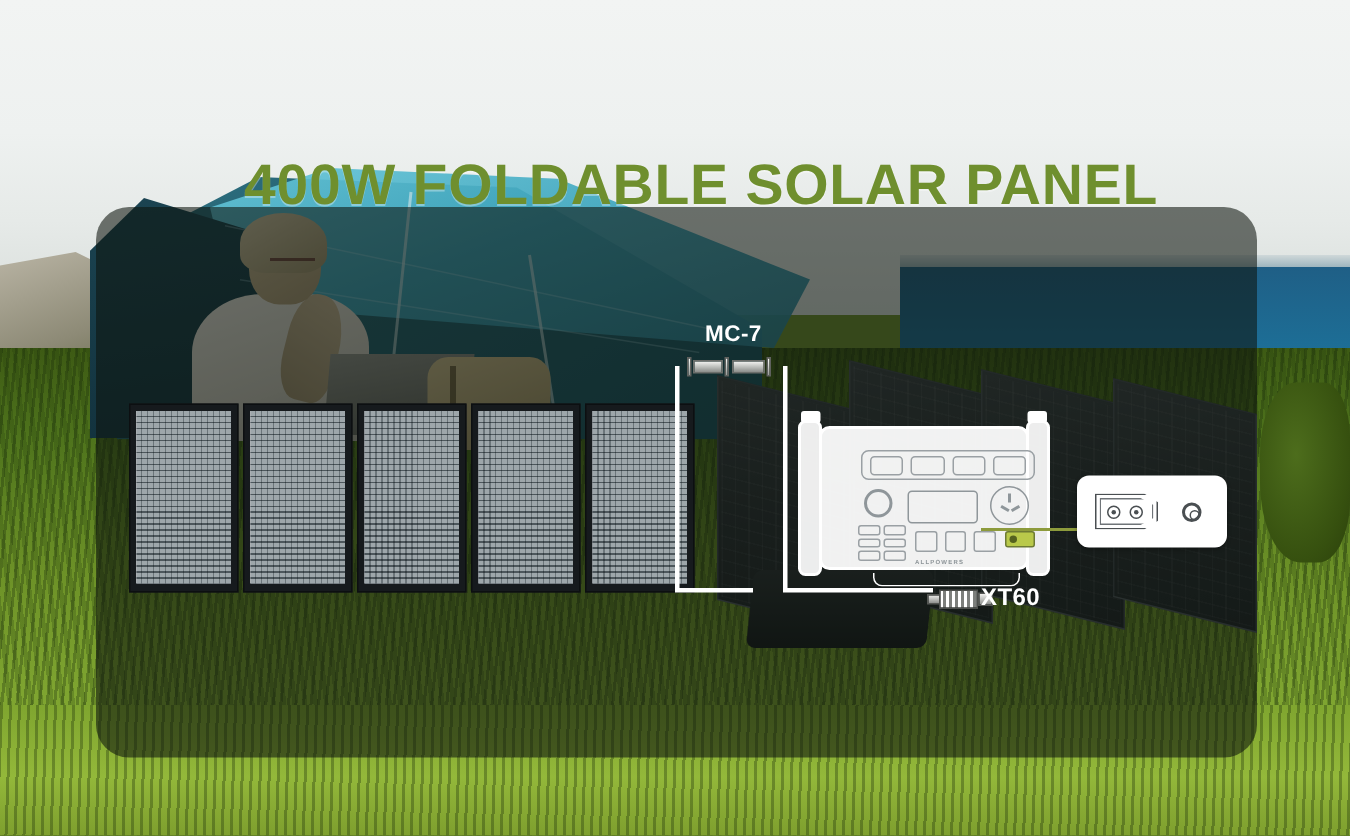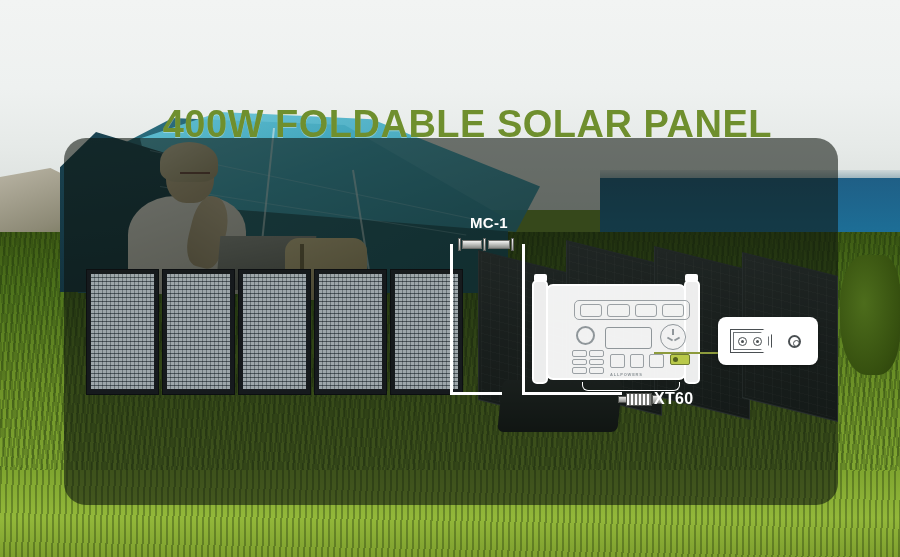--- a/index.html
+++ b/index.html
@@ -383,21 +383,21 @@
     <div class="fold-seg">
         <div class="fold-cells"></div>
       </div>
   </div>
 
   <div class="cable cable-v" style="left:450px;top:244px;height:150px;"></div>
   <div class="cable cable-h" style="left:450px;top:392px;width:52px;"></div>
   <div class="cable cable-v" style="left:522px;top:244px;height:150px;"></div>
   <div class="cable cable-h" style="left:522px;top:392px;width:100px;"></div>
 
-  <div class="label-mc4">MC-1</div>
+  <div class="label-mc4">MC-7</div>
   <div class="mc4-conn">
     <div class="ring" style="left:0;"></div>
     <div class="barrel" style="left:4px;width:20px;"></div>
     <div class="ring" style="left:25px;"></div>
     <div class="barrel" style="left:30px;width:22px;"></div>
     <div class="ring" style="left:53px;"></div>
   </div>
 
   <div class="station">
     <div class="st-tab" style="left:2px;"></div>

